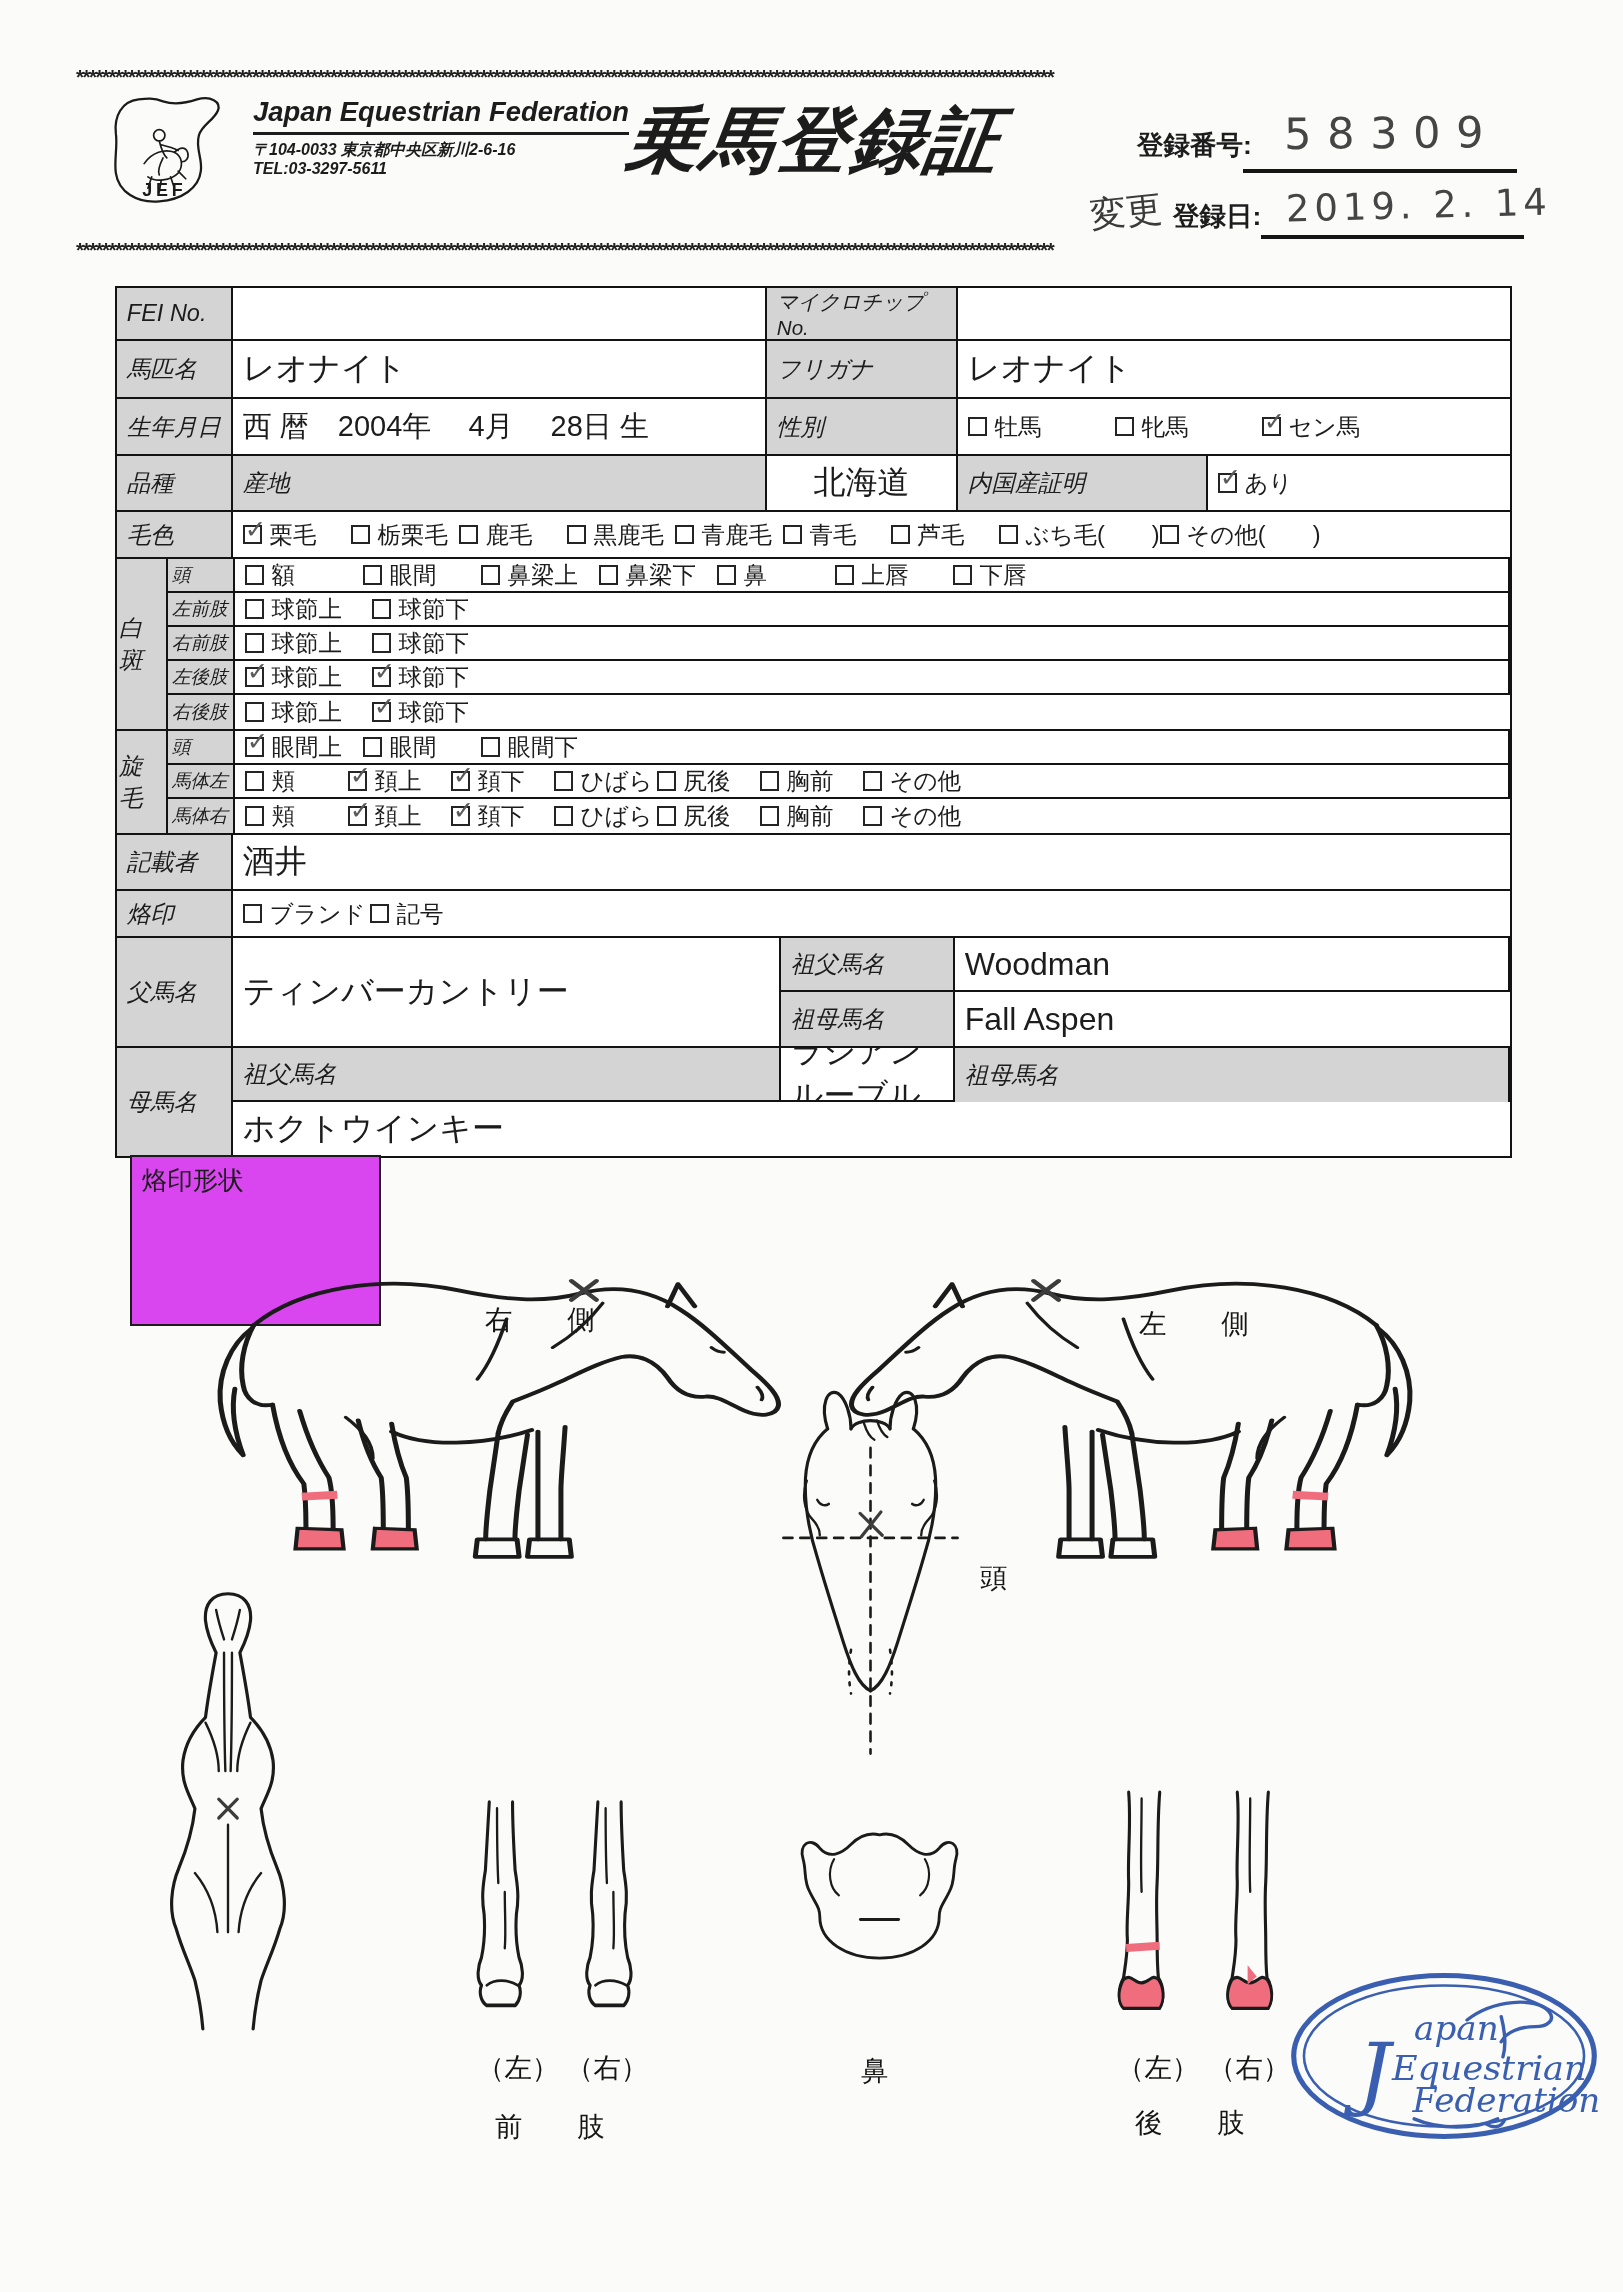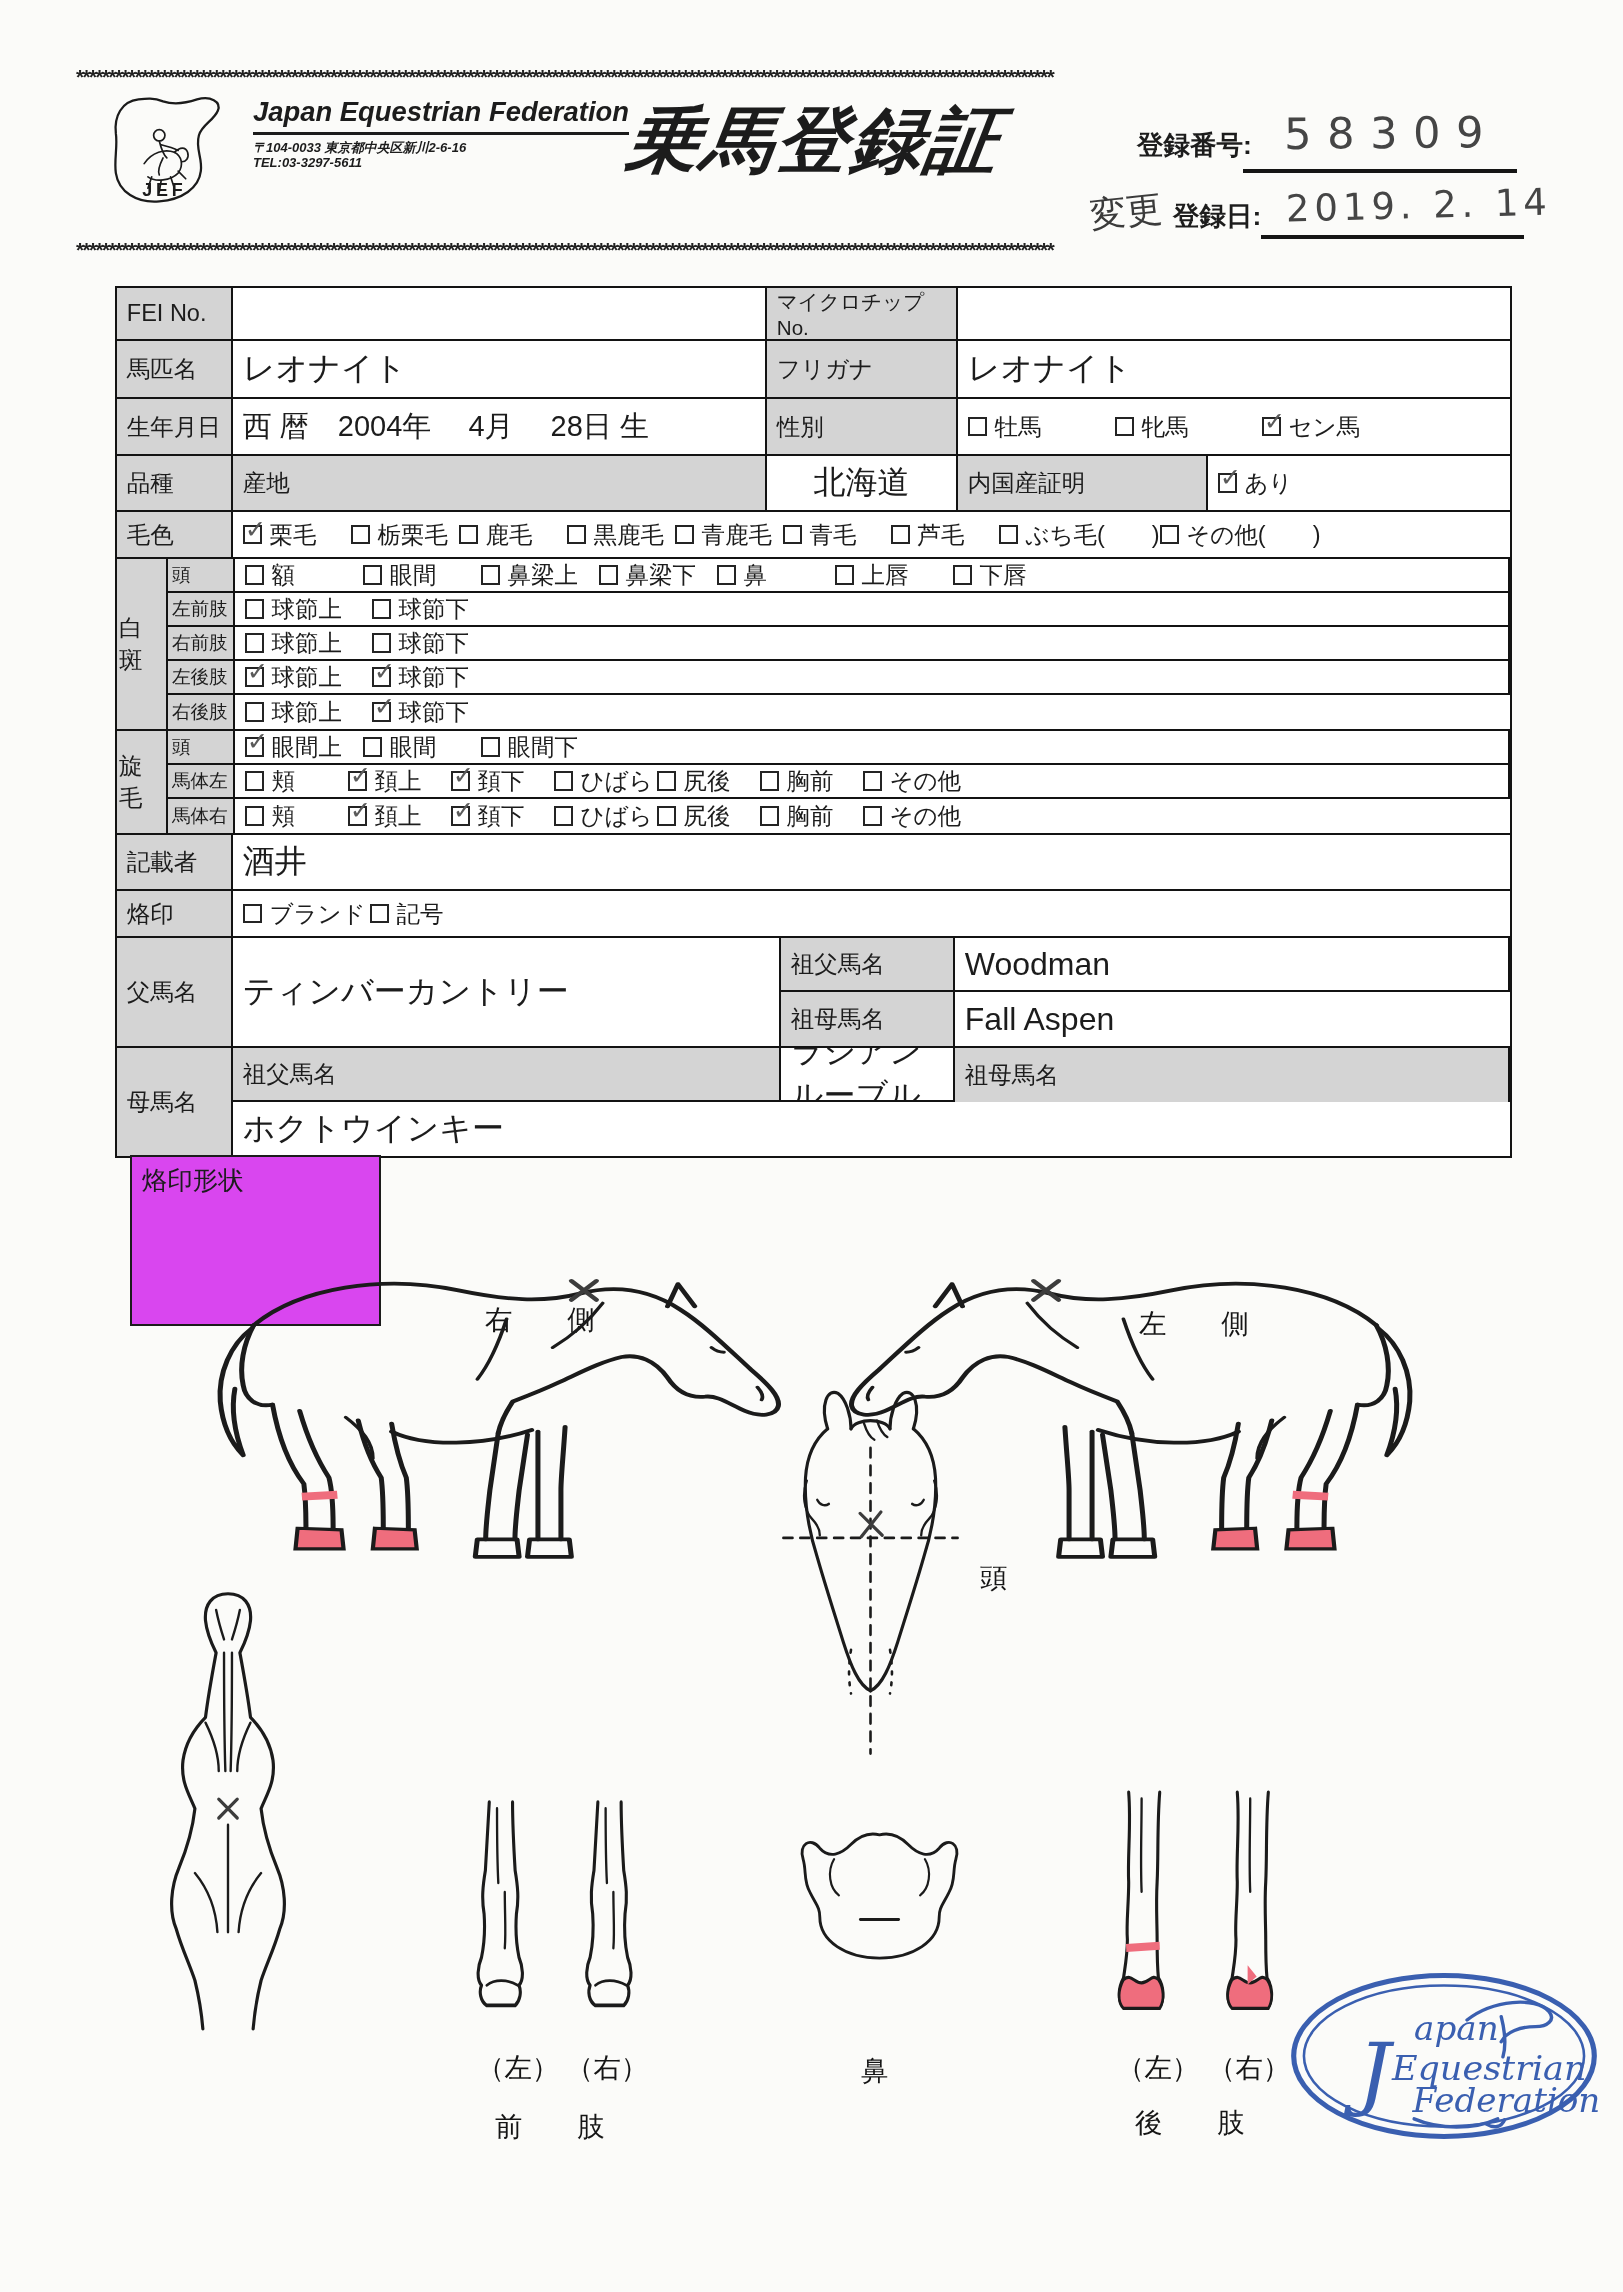--- a/index.html
+++ b/index.html
@@ -13,38 +13,38 @@
   .abs { position:absolute; }
   
   .sep { width:1446px; left:76px; height:25.5px; overflow:hidden; white-space:nowrap;
          font-size:20.6px; font-weight:bold; letter-spacing:-1.5px; color:#222; }
   
   .org-line1 { display:flex; align-items:baseline; gap:7.8px; }
   .org-prefix { font-size:19.6px; font-weight:bold; }
   .org-name { font-size:38px; font-weight:900; font-style:italic; letter-spacing:1px; }
   .org-en { font-size:27.4px; font-style:italic; font-weight:bold; margin-top:2px;
             border-bottom:3.9px solid #1c1c1c; padding-bottom:3.9px; }
-  .org-addr { font-size:13px; font-style:italic; font-weight:bold; margin-top:4.9px; line-height:1.2; }
+  .org-addr { font-size:16px; font-style:italic; font-weight:bold; margin-top:4.9px; line-height:1.2; }
   .doc-title { font-size:72px; font-weight:900; font-style:italic; letter-spacing:2.9px;
                transform:skewX(-8deg); white-space:nowrap; }
   .reg-label { font-size:26.5px; font-weight:bold; }
   .hand { font-family:"DejaVu Sans",sans-serif; color:#454545; }
   .reg-no { font-size:43px; letter-spacing:15.7px; transform:rotate(-0.5deg); }
   .reg-date { font-size:37px; letter-spacing:4.9px; transform:rotate(-1.5deg); }
   .change-note { font-size:36px; transform:rotate(-6deg); color:#3b3b3b; }
   .uline { background:#151515; height:3.9px; }
   
   .tbl { left:115px; top:286px; width:1393px; border:2.9px solid #131313; background:#fff; }
   .tr { display:grid; border-top:2.5px solid #131313; }
   .tr:first-child { border-top:none; }
   .td { border-right:2.5px solid #131313; display:flex; align-items:center;
         padding:0 9.8px; overflow:hidden; }
   .td:last-child, .td.noR { border-right:none; }
   .bb { border-bottom:2.5px solid #131313; }
-  .lab { background:var(--label-gray); font-size:23.5px; }
+  .lab { background:var(--label-gray); font-size:23.5px;font-style:italic; }
   .lab.sm { font-size:20.6px; }
   .val { font-size:29px; }
   .big { font-size:32px; }
   .ctr { justify-content:center; }
   .sub { font-size:18.6px; padding:0 3.9px; }
   
   .opts { flex-wrap:nowrap; white-space:nowrap; }
   .opt { display:inline-flex; align-items:center; font-size:23.5px; }
   .ow130 .opt { min-width:127px; } .ow120 .opt { min-width:118px; }
   .ow110 .opt { min-width:108px; } .ow105 .opt { min-width:103px; }

